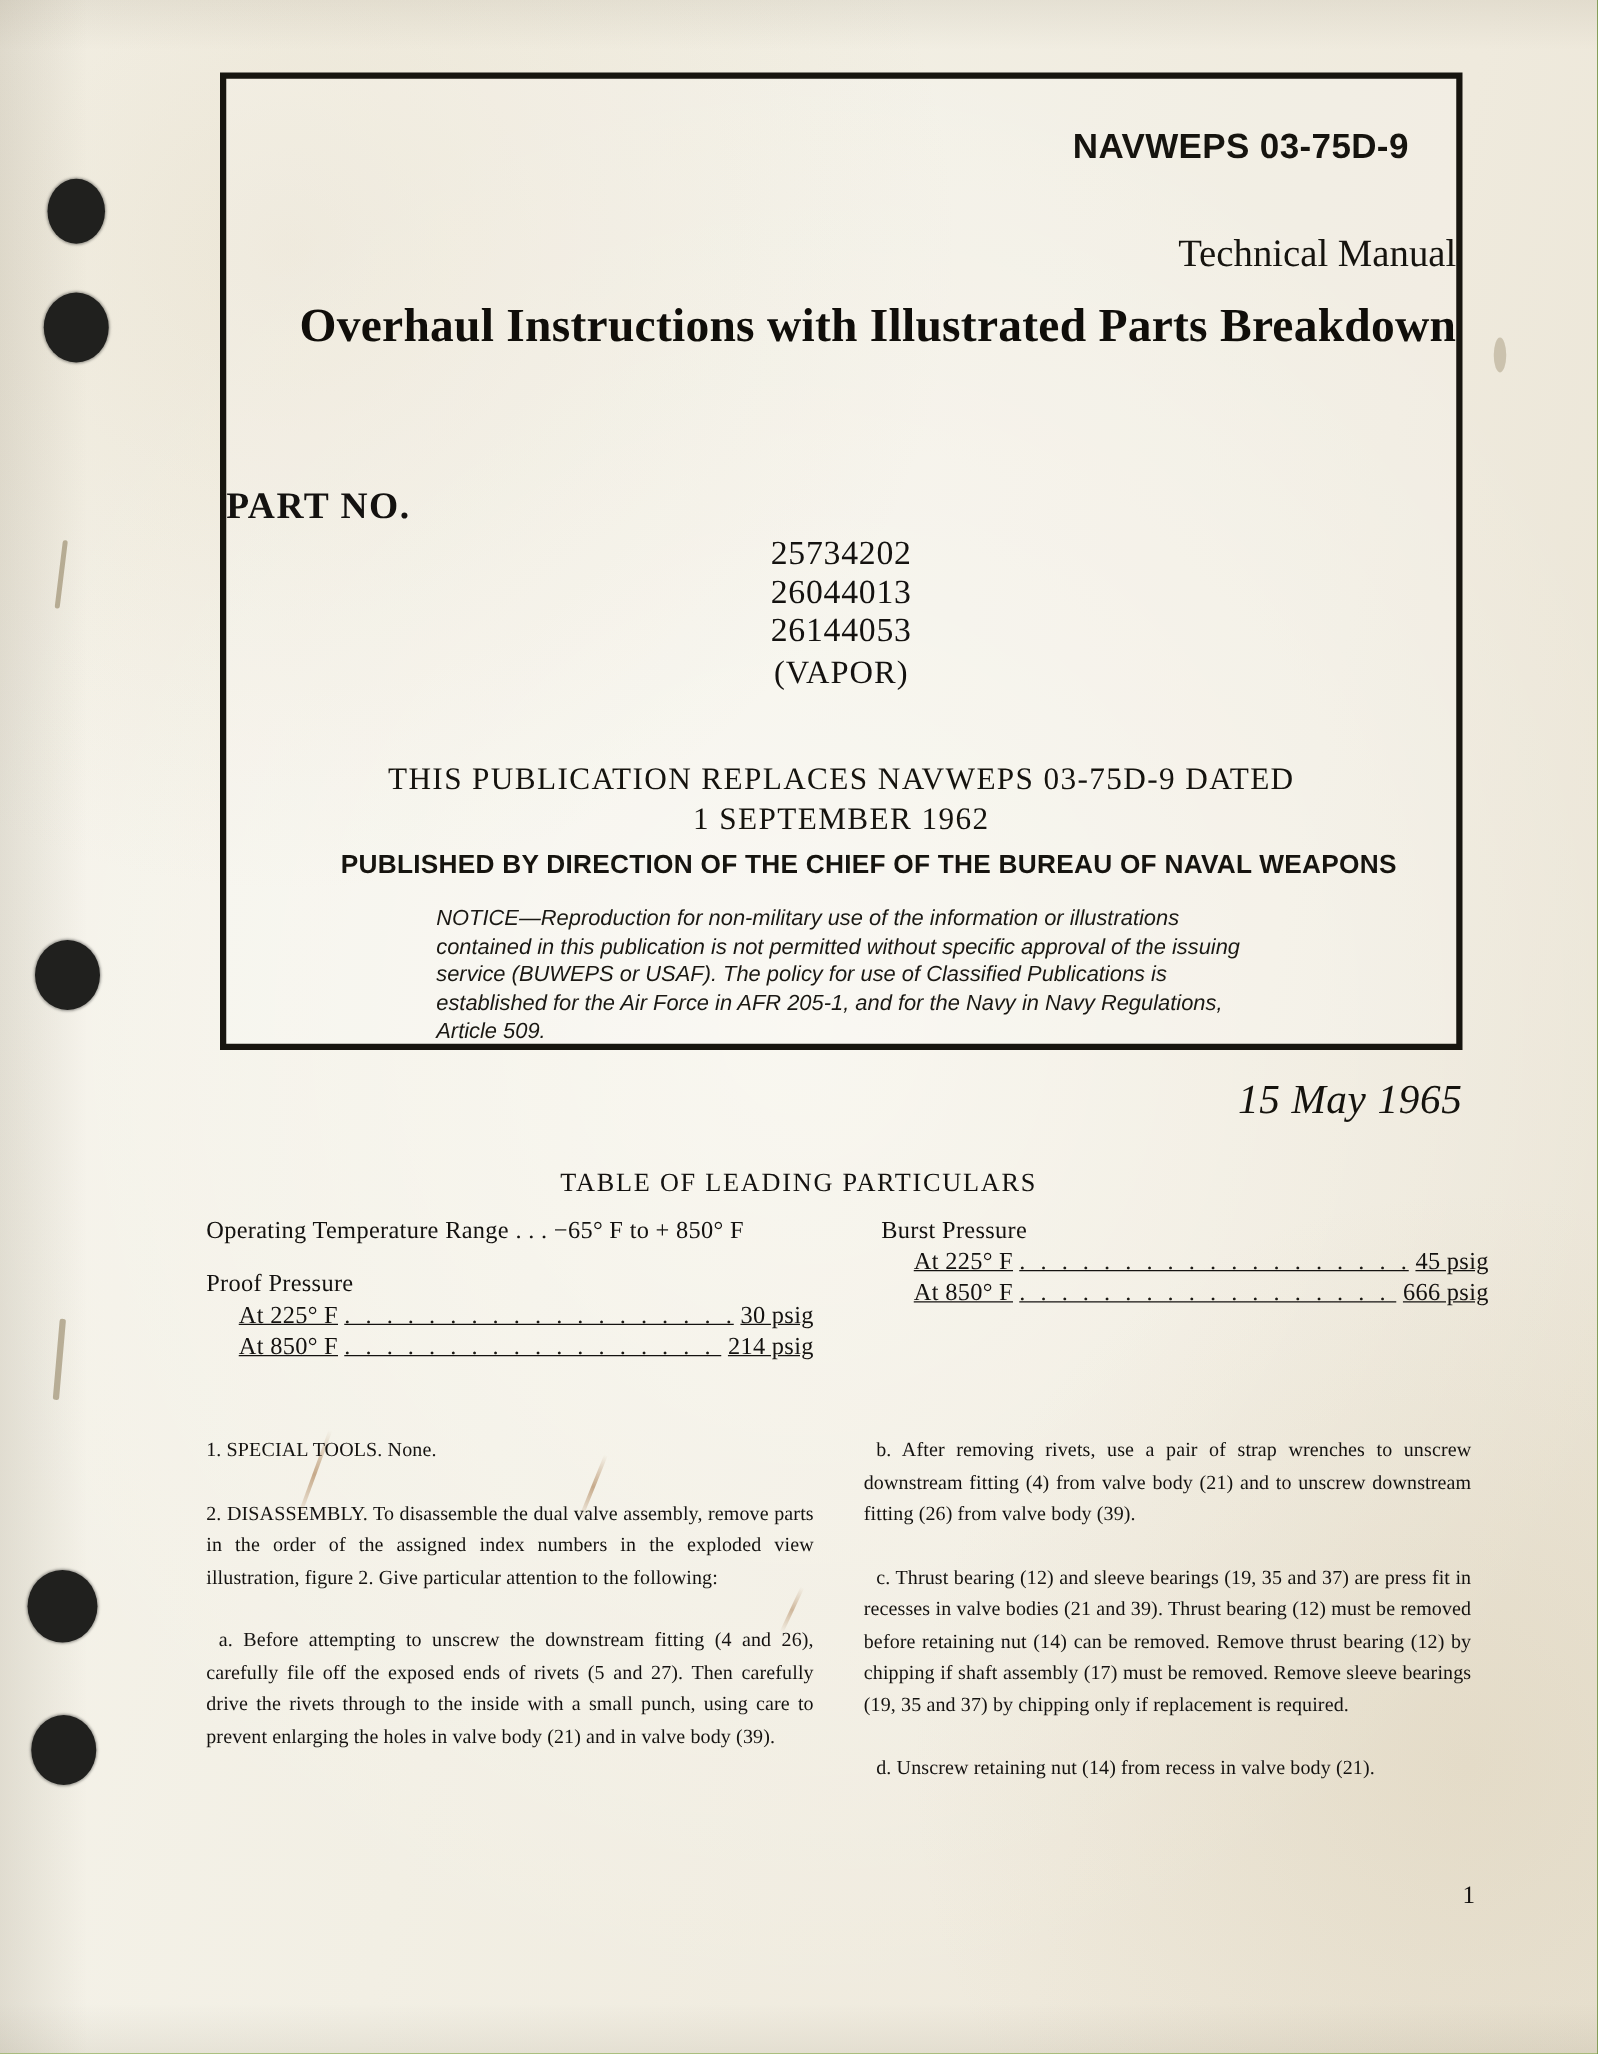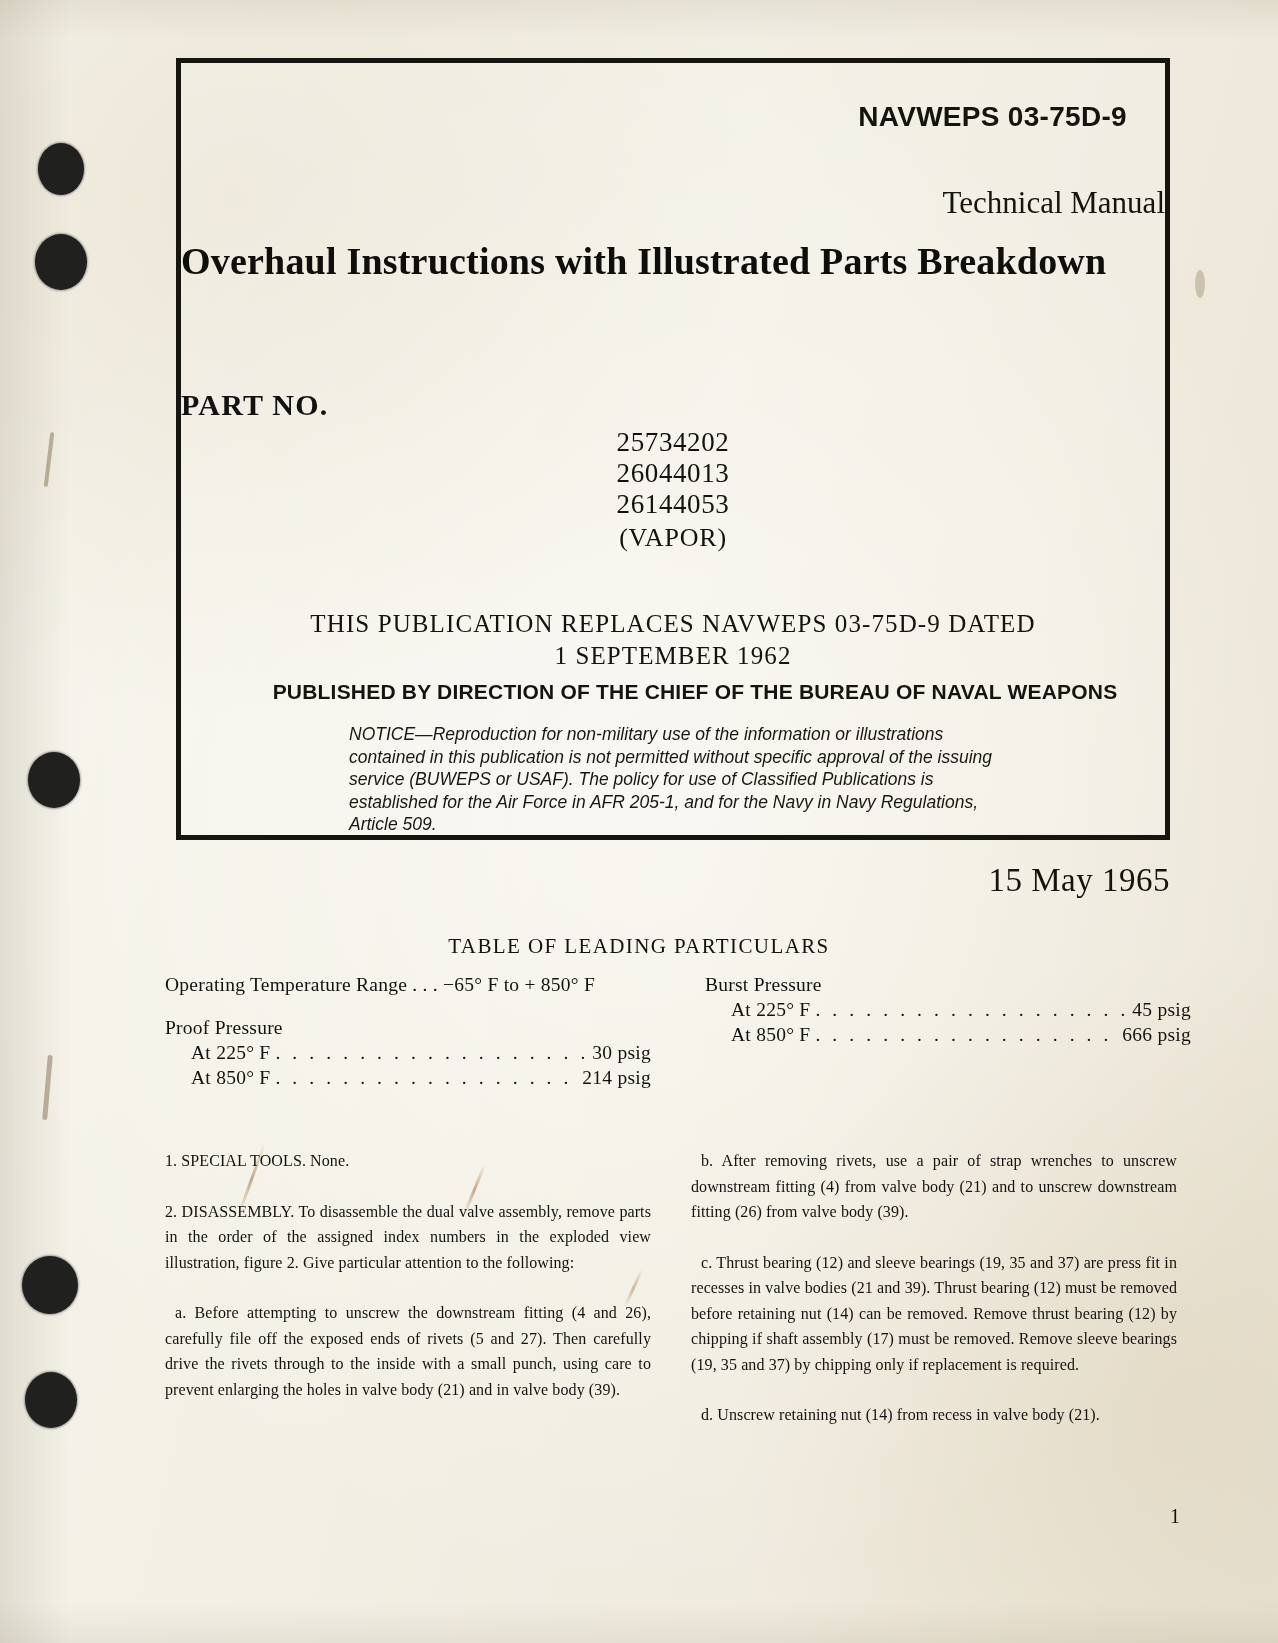--- a/index.html
+++ b/index.html
@@ -93,21 +93,21 @@
     left: 0; right: 0;
     top: 122px;
     text-align: right;
     font-size: 31px;
     color: #16140f;
   }
   .overhaul {
     position: absolute;
     left: 0; right: 0;
     top: 176px;
-    text-align: left;
+    text-align: right;
     font-size: 38px;
     font-weight: bold;
     letter-spacing: 0.2px;
     color: #100e0a;
   }
   .assy-name {
     position: absolute;
     left: 0; right: 0;
     top: 268px;
     text-align: center;
@@ -176,20 +176,21 @@
     color: #1a1813;
     text-align: left;
   }
   .notice-lead { font-style: italic; }
 
   
   .pub-date {
     position: absolute;
     right: 108px;
     top: 862px;
+    font-style: italic;
     font-size: 33px;
     letter-spacing: 0.5px;
     color: #15130e;
   }
 
   
   .tlp-heading {
     position: absolute;
     left: 0; right: 0;
     top: 934px;
@@ -209,21 +210,21 @@
     letter-spacing: 0.25px;
   }
   .tlp-col { width: 486px; }
   .tlp-col.right { padding-left: 16px; }
   .tlp-block { margin-bottom: 18px; }
   .tlp-row {
     display: flex;
     align-items: baseline;
     white-space: nowrap;
   }
-  .tlp-row.indent { padding-left: 26px; }
+  .tlp-row.indent { padding-left: 26px; text-decoration: underline; }
   .tlp-label { flex: none; }
   .tlp-dots {
     flex: 1 1 auto;
     overflow: hidden;
     white-space: nowrap;
     margin: 0 5px;
     letter-spacing: 3.6px;
     color: #1a1813;
   }
   .tlp-value { flex: none; }

